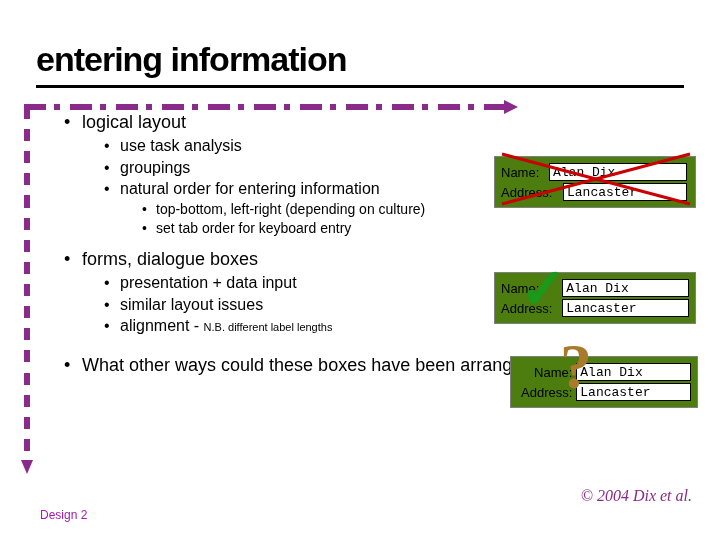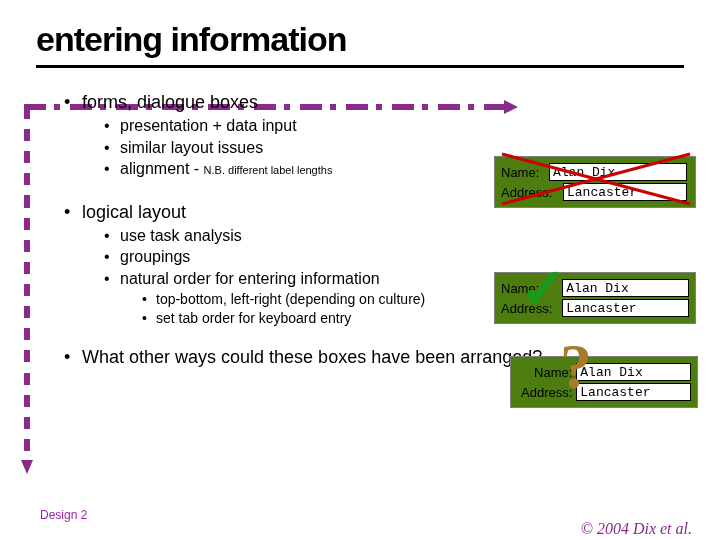--- a/index.html
+++ b/index.html
@@ -1,17 +1,17 @@
 <!DOCTYPE html>
 <html><head>
 <meta charset="utf-8">
 <style>
   * { margin: 0; padding: 0; box-sizing: border-box; }
   body { width: 720px; height: 540px; background: #fff; font-family: Arial, Helvetica, sans-serif; position: relative; overflow: hidden; }
-  .slide { position: relative; width: 100%; height: 100%; padding: 20px 36px 20px 36px; }
+  .slide { position: relative; width: 100%; height: 100%; padding: 40px 36px 20px 36px; }
   .title { font-size: 34px; font-weight: 900; letter-spacing: -1px; color: #000; margin-bottom: 6px; }
   .underline { height: 3px; background: #000; margin-bottom: 14px; }
   .decorative-line { position: absolute; left: 24px; top: 108px; width: 0; height: 352px; border-left: 6px solid #8a2a8a; border-image: repeating-linear-gradient(#8a2a8a 0 12px, transparent 12px 22px) 1; }
   .decorative-top { position: absolute; left: 24px; top: 104px; width: 480px; height: 6px; background: repeating-linear-gradient(90deg, #8a2a8a 0 22px, transparent 22px 30px, #8a2a8a 30px 36px, transparent 36px 46px); }
   .decorative-top::after { content: ""; position: absolute; right: -14px; top: -4px; border-left: 14px solid #8a2a8a; border-top: 7px solid transparent; border-bottom: 7px solid transparent; }
   .decorative-bottom-arrow { position: absolute; left: 21px; top: 460px; width: 0; height: 0; border-top: 14px solid #8a2a8a; border-left: 6px solid transparent; border-right: 6px solid transparent; }
   .content { position: relative; margin-left: 28px; margin-top: 24px; }
   ul.top { list-style: none; }
   ul.top > li { font-size: 18px; margin-top: 10px; position: relative; padding-left: 18px; }
   ul.top > li::before { content: "•"; position: absolute; left: 0; top: 0; font-size: 18px; }
@@ -34,56 +34,56 @@
   .cross { position: absolute; top: 150px; left: 492px; width: 208px; height: 58px; pointer-events: none; }
   .box2 { top: 272px; left: 494px; width: 202px; }
   .box2 .form-label { width: 62px; text-align: left; }
   .box2 .form-input { width: 128px; }
   .tick { position: absolute; top: 256px; left: 520px; font-size: 56px; color: #1a9a1a; font-weight: bold; pointer-events: none; }
   .box3 { top: 356px; left: 510px; width: 188px; }
   .box3 .form-label { width: 60px; text-align: right; padding-right: 4px; }
   .box3 .form-input { width: 116px; }
   .qmark { position: absolute; top: 330px; left: 560px; font-size: 64px; color: #a97a2a; font-weight: bold; pointer-events: none; font-family: Georgia, serif; }
   .footer-left { position: absolute; bottom: 18px; left: 40px; font-size: 12px; color: #a21caf; }
-  .footer-right { position: absolute; bottom: 2px; right: 28px; font-size: 16px; color: #8a2a8a; font-family: Georgia, 'Times New Roman', serif; font-style: italic; text-align: center; }
+  .footer-right { position: absolute; bottom: 35px; right: 28px; font-size: 16px; color: #8a2a8a; font-family: Georgia, 'Times New Roman', serif; font-style: italic; text-align: center; }
 </style>
 </head>
 <body>
 
 <div class="slide">
   <h1 class="title">entering information</h1>
   <div class="underline"></div>
 
   <div class="decorative-top"></div>
   <div class="decorative-line"></div>
   <div class="decorative-bottom-arrow"></div>
 
   <div class="content">
     <ul class="top">
-      <li>
-        <span>forms, dialogue boxes</span>
-        <ul class="sub">
-          <li>presentation + data input</li>
-          <li>similar layout issues</li>
-          <li>
-            <span>alignment - </span><span class="small-note">N.B. different label lengths</span>
-          </li>
-        </ul>
-      </li>
       <li style="margin-top:22px;">
         <span>logical layout</span>
         <ul class="sub">
           <li>use task analysis</li>
           <li>groupings</li>
           <li>
             <span>natural order for entering information</span>
             <ul class="subsub">
               <li>top-bottom, left-right (depending on culture)</li>
               <li>set tab order for keyboard entry</li>
             </ul>
+          </li>
+        </ul>
+      </li>
+      <li>
+        <span>forms, dialogue boxes</span>
+        <ul class="sub">
+          <li>presentation + data input</li>
+          <li>similar layout issues</li>
+          <li>
+            <span>alignment - </span><span class="small-note">N.B. different label lengths</span>
           </li>
         </ul>
       </li>
       <li style="margin-top:18px;">What other ways could these boxes have been arranged?</li>
     </ul>
   </div>
 
   <div class="form-box box1">
     <div class="form-row">
       <span class="form-label n">Name:</span>

